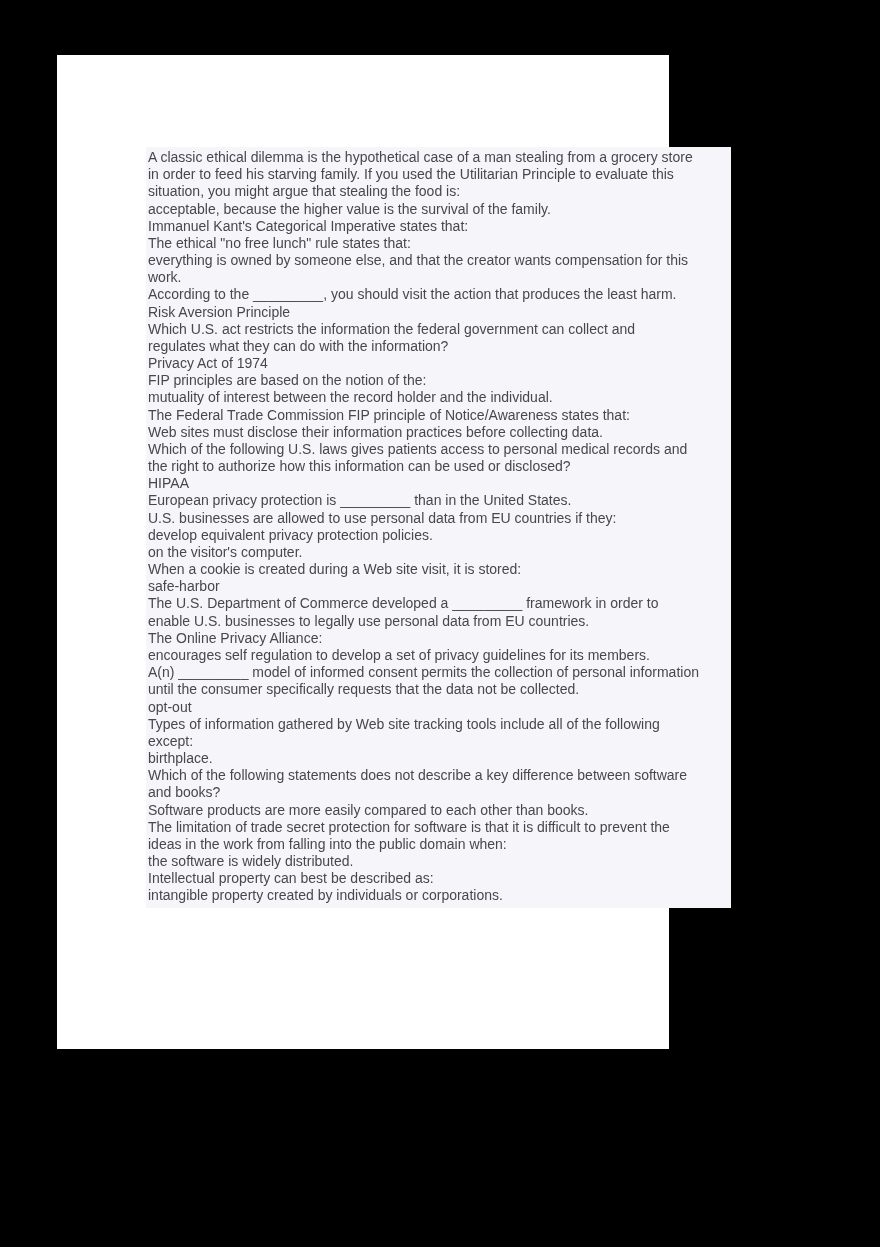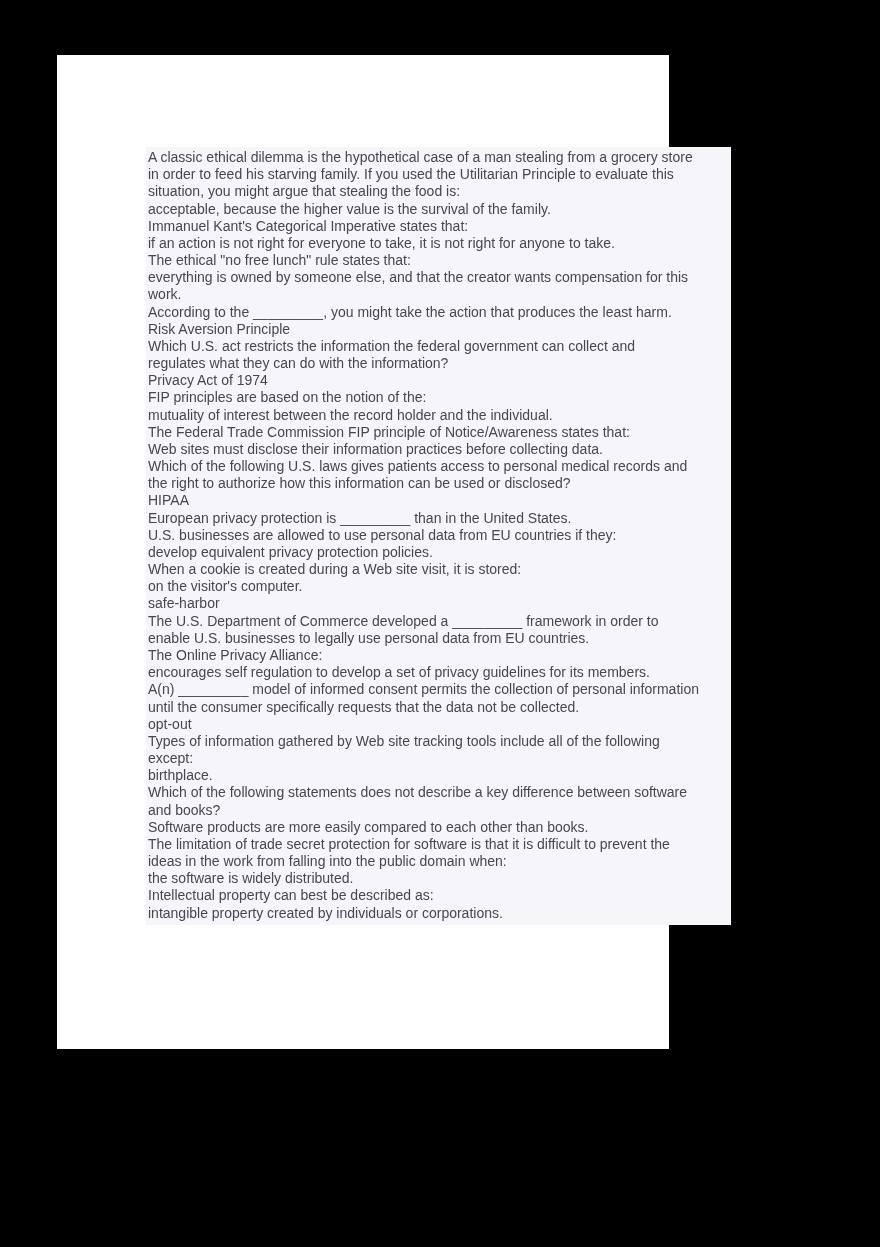--- a/index.html
+++ b/index.html
@@ -46,41 +46,40 @@
 </head>
 <body>
 
 <div class="page">
   <div class="text-block">
       <div class="para">A classic ethical dilemma is the hypothetical case of a man stealing from a grocery store
 in order to feed his starving family. If you used the Utilitarian Principle to evaluate this
 situation, you might argue that stealing the food is:</div>
       <div class="para">acceptable, because the higher value is the survival of the family.</div>
       <div class="para">Immanuel Kant's Categorical Imperative states that:</div>
-      <div class="para">if an action is not right for everyone to take, it is not right for anyone to take.</div>
       <div class="para">The ethical "no free lunch" rule states that:</div>
       <div class="para">everything is owned by someone else, and that the creator wants compensation for this
 work.</div>
-      <div class="para">According to the _________, you might take the action that produces the least harm.</div>
+      <div class="para">According to the _________, you should visit the action that produces the least harm.</div>
       <div class="para">Risk Aversion Principle</div>
       <div class="para">Which U.S. act restricts the information the federal government can collect and
 regulates what they can do with the information?</div>
       <div class="para">Privacy Act of 1974</div>
       <div class="para">FIP principles are based on the notion of the:</div>
       <div class="para">mutuality of interest between the record holder and the individual.</div>
       <div class="para">The Federal Trade Commission FIP principle of Notice/Awareness states that:</div>
       <div class="para">Web sites must disclose their information practices before collecting data.</div>
       <div class="para">Which of the following U.S. laws gives patients access to personal medical records and
 the right to authorize how this information can be used or disclosed?</div>
       <div class="para">HIPAA</div>
       <div class="para">European privacy protection is _________ than in the United States.</div>
       <div class="para">U.S. businesses are allowed to use personal data from EU countries if they:</div>
       <div class="para">develop equivalent privacy protection policies.</div>
+      <div class="para">on the visitor's computer.</div>
       <div class="para">When a cookie is created during a Web site visit, it is stored:</div>
-      <div class="para">on the visitor's computer.</div>
       <div class="para">safe-harbor</div>
       <div class="para">The U.S. Department of Commerce developed a _________ framework in order to
 enable U.S. businesses to legally use personal data from EU countries.</div>
       <div class="para">The Online Privacy Alliance:</div>
       <div class="para">encourages self regulation to develop a set of privacy guidelines for its members.</div>
       <div class="para">A(n) _________ model of informed consent permits the collection of personal information
 until the consumer specifically requests that the data not be collected.</div>
       <div class="para">opt-out</div>
       <div class="para">Types of information gathered by Web site tracking tools include all of the following
 except:</div>

